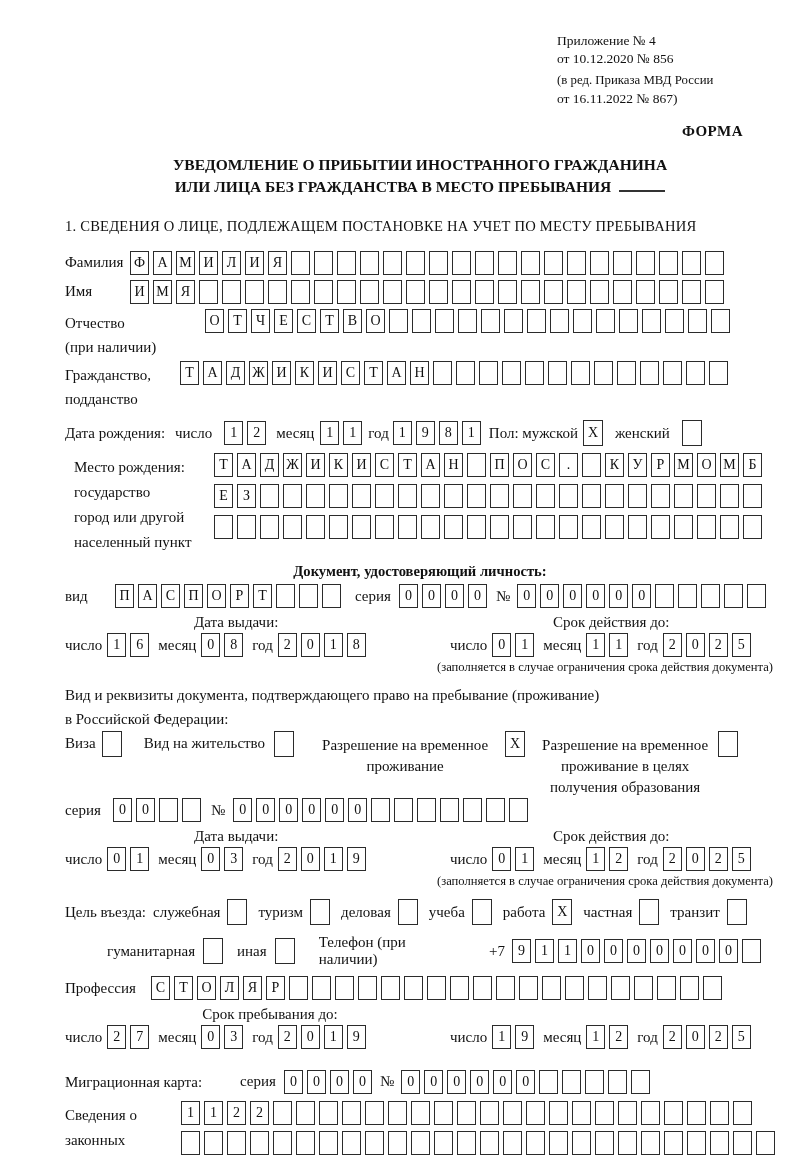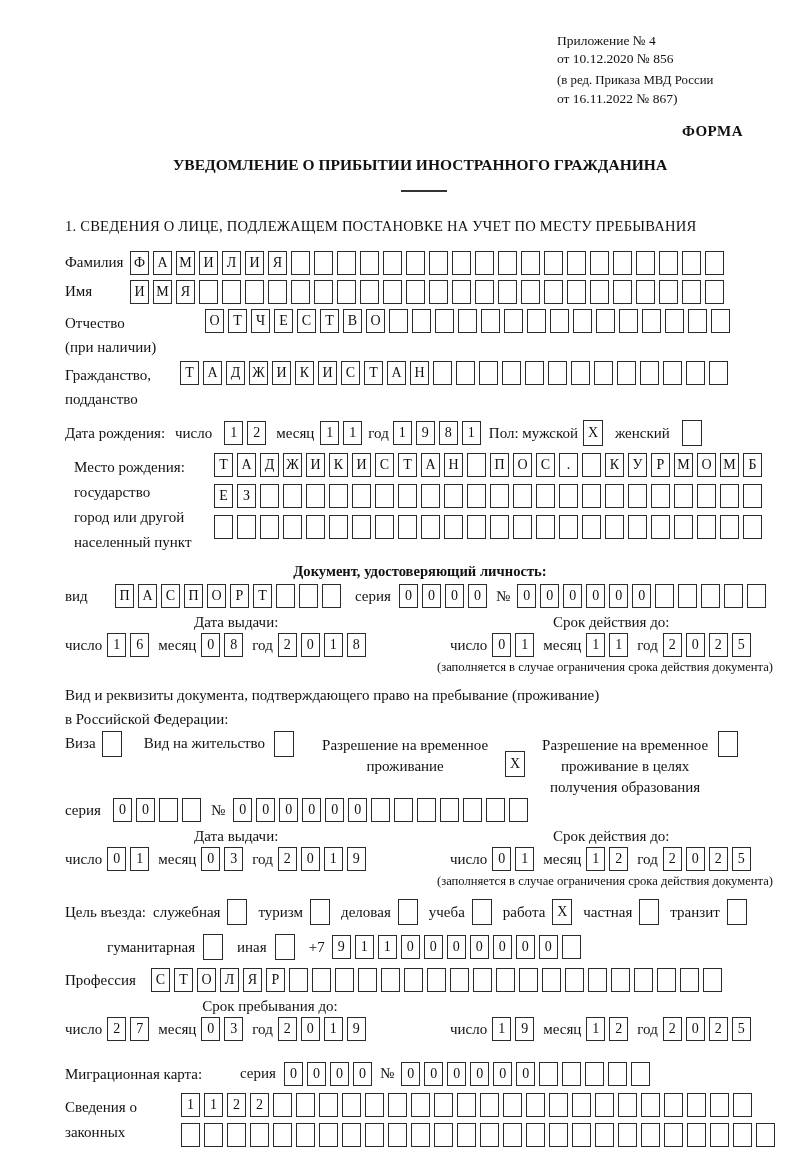--- a/index.html
+++ b/index.html
@@ -78,21 +78,21 @@
 <div class="hdr">
   <div>Приложение № 4</div>
   <div>от 10.12.2020 № 856</div>
   <div class="rev">(в ред. Приказа МВД России</div>
   <div>от 16.11.2022 № 867)</div>
 </div>
 <div class="forma">ФОРМА</div>
 
 <div class="title">
   <div>УВЕДОМЛЕНИЕ О ПРИБЫТИИ ИНОСТРАННОГО ГРАЖДАНИНА</div>
-  <div><span class="blank-line"></span></div>
+  <div><span>ИЛИ ЛИЦА БЕЗ ГРАЖДАНСТВА В МЕСТО ПРЕБЫВАНИЯ</span><span class="blank-line"></span></div>
 </div>
 
 <div class="sec-head">1. СВЕДЕНИЯ О ЛИЦЕ, ПОДЛЕЖАЩЕМ ПОСТАНОВКЕ НА УЧЕТ ПО МЕСТУ ПРЕБЫВАНИЯ</div>
 
 <div class="frow" style="margin-top:16px;">
   <span class="lbl surname-lbl">Фамилия</span>
   <span class="boxes">
       <span class="cell">Ф</span>
       <span class="cell">А</span>
       <span class="cell">М</span>
@@ -431,21 +431,21 @@
     <span class="boxes cb" style="margin-left:6px;">
         <span class="cell"></span>
       </span>
   </div>
   <div class="opt" style="margin-left:22px;">
     <span class="olbl">Вид на жительство</span>
     <span class="boxes cb">
         <span class="cell"></span>
       </span>
   </div>
-  <div class="opt" style="margin-left:20px;align-items:flex-end;">
+  <div class="opt" style="margin-left:20px;">
     <span class="olbl olbl-c" style="width:182px;">Разрешение на временное проживание</span>
     <span class="boxes cb">
         <span class="cell">X</span>
       </span>
   </div>
   <div class="opt" style="margin-left:16px;">
     <span class="olbl olbl-c" style="width:168px;">Разрешение на временное проживание в целях получения образования</span>
     <span class="boxes cb">
         <span class="cell"></span>
       </span>
@@ -557,20 +557,21 @@
 </div>
 <div class="purpose2">
   <span class="plbl">гуманитарная</span>
   <span class="boxes cb">
       <span class="cell"></span>
     </span>
   <span class="plbl">иная</span>
   <span class="boxes cb">
       <span class="cell"></span>
     </span>
+  <span class="phone-lbl">Телефон (при наличии)</span>
   <span class="plus7">+7</span>
   <span class="boxes">
       <span class="cell">9</span>
       <span class="cell">1</span>
       <span class="cell">1</span>
       <span class="cell">0</span>
       <span class="cell">0</span>
       <span class="cell">0</span>
       <span class="cell">0</span>
       <span class="cell">0</span>

